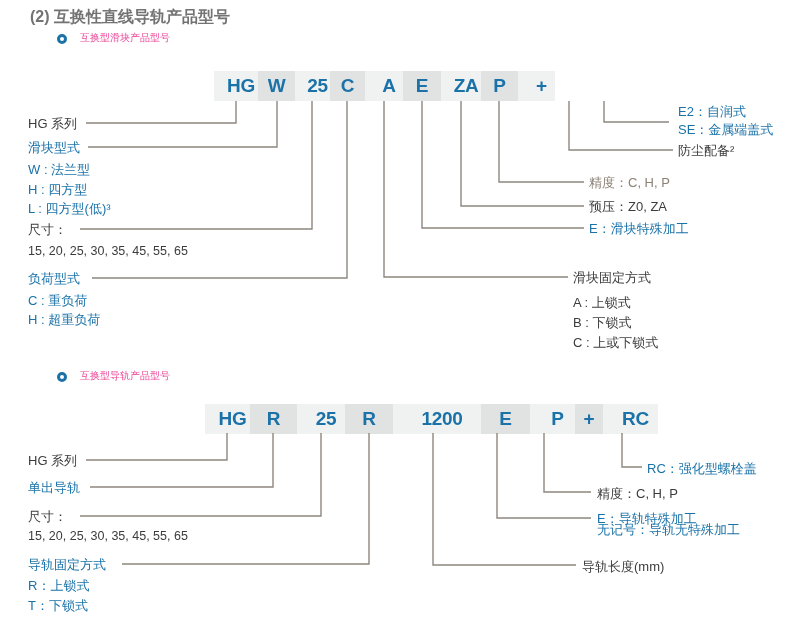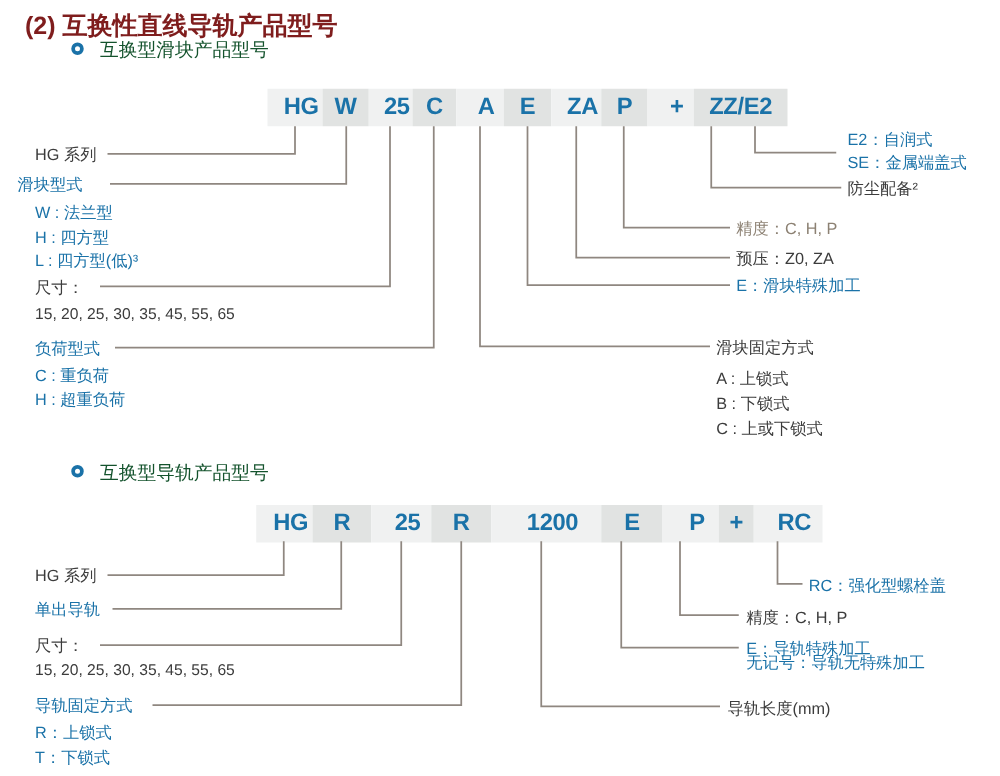--- a/index.html
+++ b/index.html
@@ -7,22 +7,22 @@
     --dark:#3C3C3C;
     --muted:#8C8173;
     --boxLight:#F0F1F1;
     --boxDark:#E1E3E2;
     --line:#8F8780;
   }
   *{margin:0;padding:0;box-sizing:border-box;}
   html,body{background:#fff;}
   body{font-family:"Liberation Sans","DejaVu Sans",sans-serif;}
   .page{position:relative;width:800px;height:621px;background:#ffffff;overflow:hidden;}
-  .title{position:absolute;left:20px;top:7px;font-size:20px;font-weight:bold;color:#7f1d1d;white-space:nowrap;letter-spacing:0;}
-  .section-heading{position:absolute;font-size:15px;color:#14532d;white-space:nowrap;}
+  .title{position:absolute;left:30px;top:7px;font-size:16px;font-weight:bold;color:#737373;white-space:nowrap;letter-spacing:0;}
+  .section-heading{position:absolute;font-size:10px;color:#ec4899;white-space:nowrap;}
   .ring{position:absolute;width:10px;height:10px;border:3px solid var(--accent);border-radius:50%;}
   .code-row{position:absolute;display:flex;height:30px;}
   .seg{height:30px;line-height:30px;text-align:center;font-size:19px;font-weight:bold;color:var(--accent);letter-spacing:-0.3px;white-space:nowrap;}
   .seg.light{background:var(--boxLight);padding-left:10px;}
   .seg.dark{background:var(--boxDark);}
   .lbl{position:absolute;font-size:13px;line-height:15px;white-space:nowrap;}
   .c-blue{color:var(--accent);}
   .c-dark{color:var(--dark);}
   .c-muted{color:var(--muted);}
   .lines{position:absolute;left:0;top:0;width:800px;height:621px;pointer-events:none;}
@@ -41,25 +41,24 @@
   <div class="code-row" style="left:214px;top:71px;">
     <div class="seg light" style="width:44px">HG</div>
     <div class="seg dark" style="width:37px">W</div>
     <div class="seg light" style="width:35px">25</div>
     <div class="seg dark" style="width:35px">C</div>
     <div class="seg light" style="width:38px">A</div>
     <div class="seg dark" style="width:38px">E</div>
     <div class="seg light" style="width:40px">ZA</div>
     <div class="seg dark" style="width:37px">P</div>
     <div class="seg light" style="width:37px">+</div>
-    <div class="seg dark" style="width:75px">ZZ/E2</div>
   </div>
 
   <span class="lbl c-dark" style="left:28px;top:116px;">HG 系列</span>
-  <span class="lbl c-blue" style="left:14px;top:140px;">滑块型式</span>
+  <span class="lbl c-blue" style="left:28px;top:140px;">滑块型式</span>
   <span class="lbl c-blue" style="left:28px;top:162px;">W : 法兰型</span>
   <span class="lbl c-blue" style="left:28px;top:182px;">H : 四方型</span>
   <span class="lbl c-blue" style="left:28px;top:201px;">L : 四方型(低)³</span>
   <span class="lbl c-dark" style="left:28px;top:222px;">尺寸：</span>
   <span class="lbl c-dark" style="left:28px;top:244px;font-size:12.5px;">15, 20, 25, 30, 35, 45, 55, 65</span>
   <span class="lbl c-blue" style="left:28px;top:271px;">负荷型式</span>
   <span class="lbl c-blue" style="left:28px;top:293px;">C : 重负荷</span>
   <span class="lbl c-blue" style="left:28px;top:312px;">H : 超重负荷</span>
 
   <span class="lbl c-blue" style="left:678px;top:104px;">E2：自润式</span>

